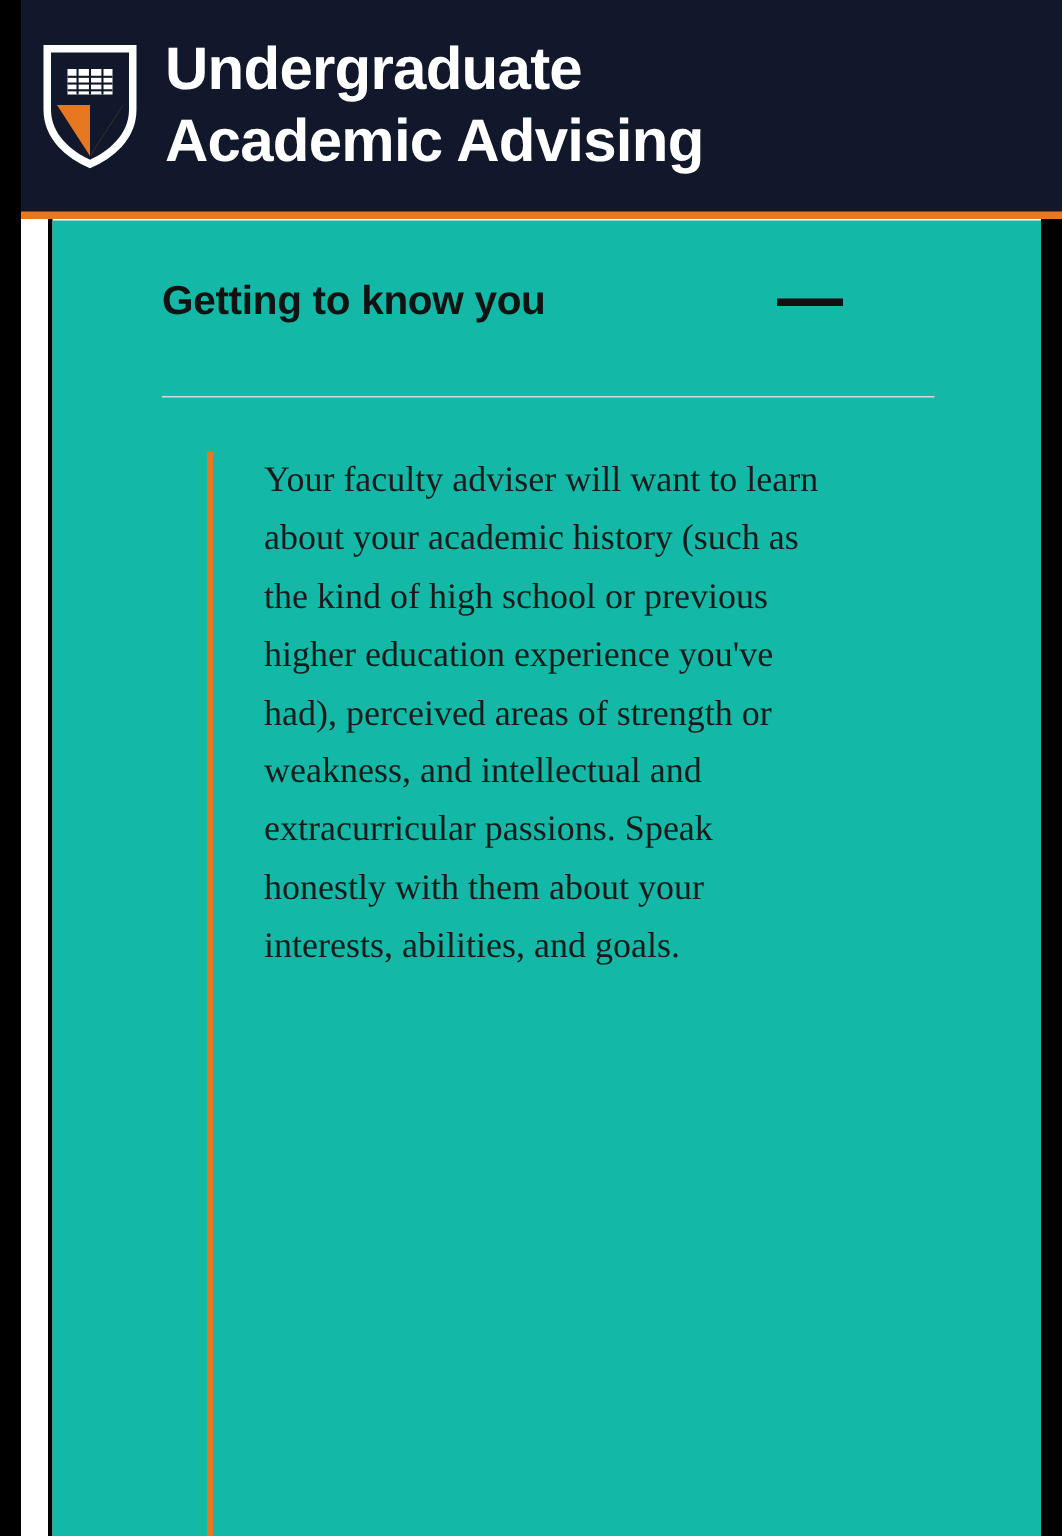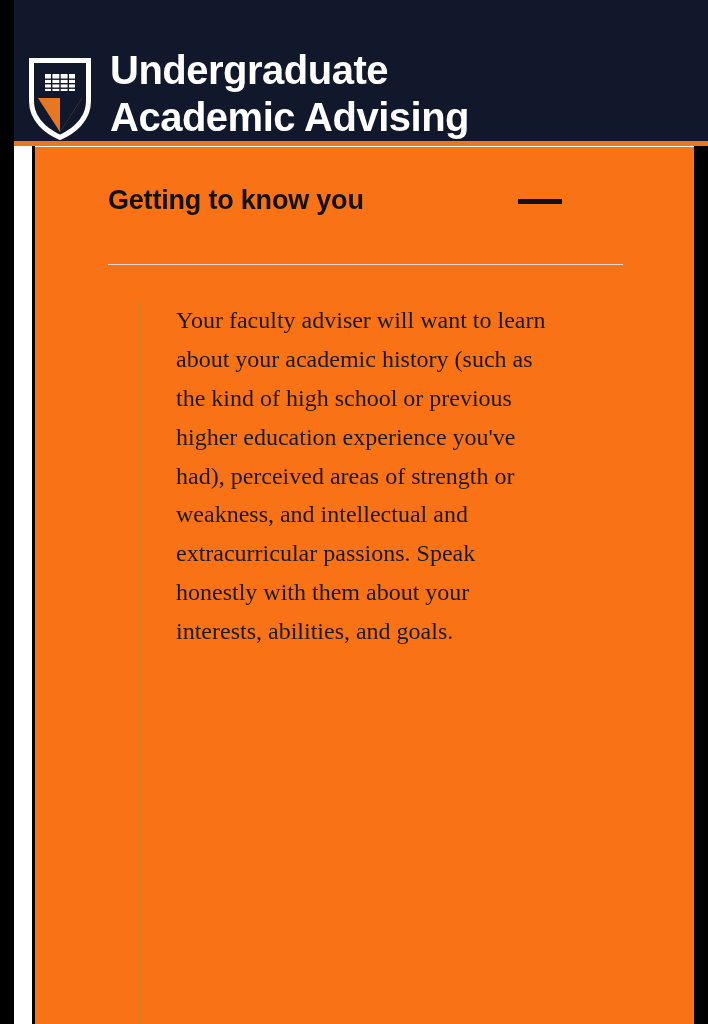--- a/index.html
+++ b/index.html
@@ -45,21 +45,21 @@
     background: #000000;
   }
 
   
   .header {
     position: absolute;
     left: 14px; top: 0;
     width: 694px; height: 144px;
     background: #12182b;
     display: flex;
-    align-items: flex-end;
+    align-items: center;
     padding-left: 14px;
     border-bottom: 3px solid #e87722;
   }
   .header-underline {
     position: absolute;
     left: 14px; top: 143px;
     width: 694px; height: 3px;
     background: #e87722;
   }
 
@@ -78,21 +78,21 @@
     letter-spacing: -0.5px;
   }
   .site-title .line { display: block; white-space: nowrap; }
 
   
   .content {
     position: absolute;
     left: 35px; top: 147px;
     width: 659px;
     height: 877px;
-    background: #f97316;
+    background: #14b8a6;
     padding: 0 46px 0 73px;
   }
 
   .accordion-head {
     position: relative;
     display: flex;
     align-items: flex-start;
     justify-content: space-between;
     padding-top: 38px;
   }

